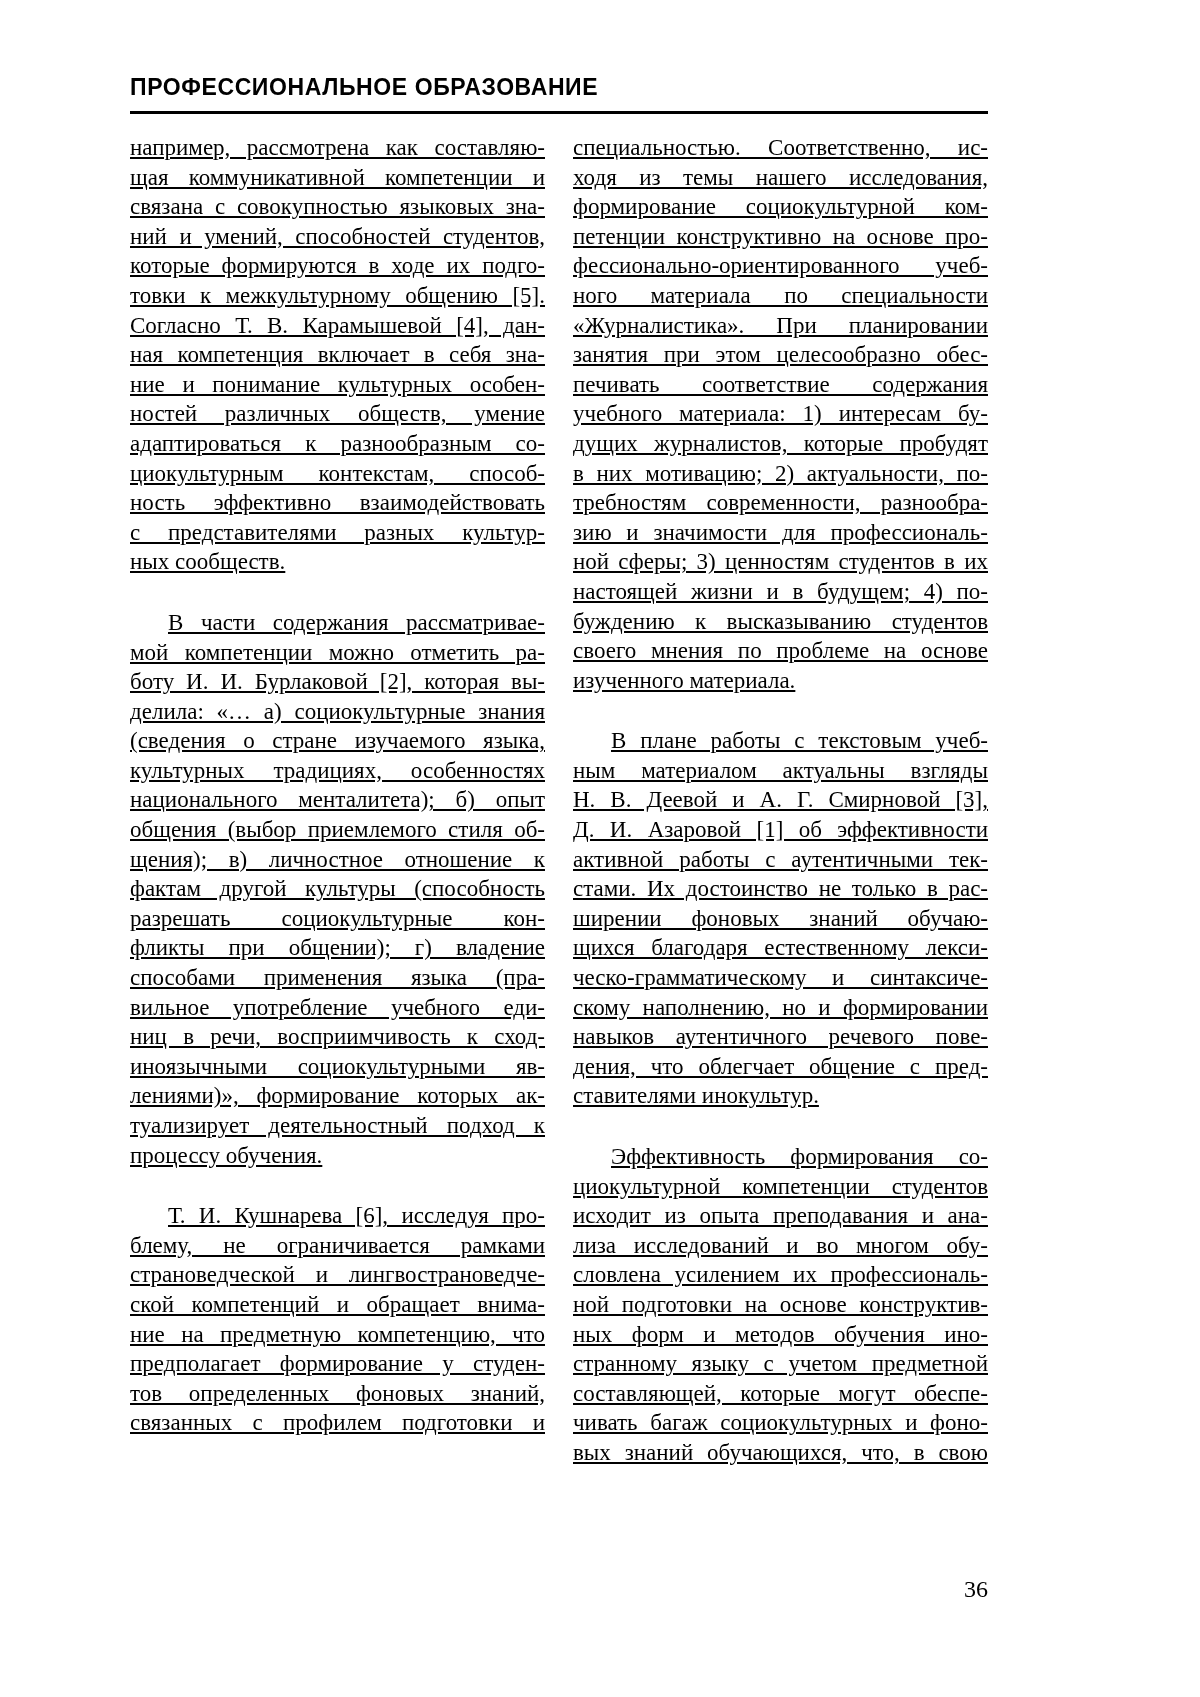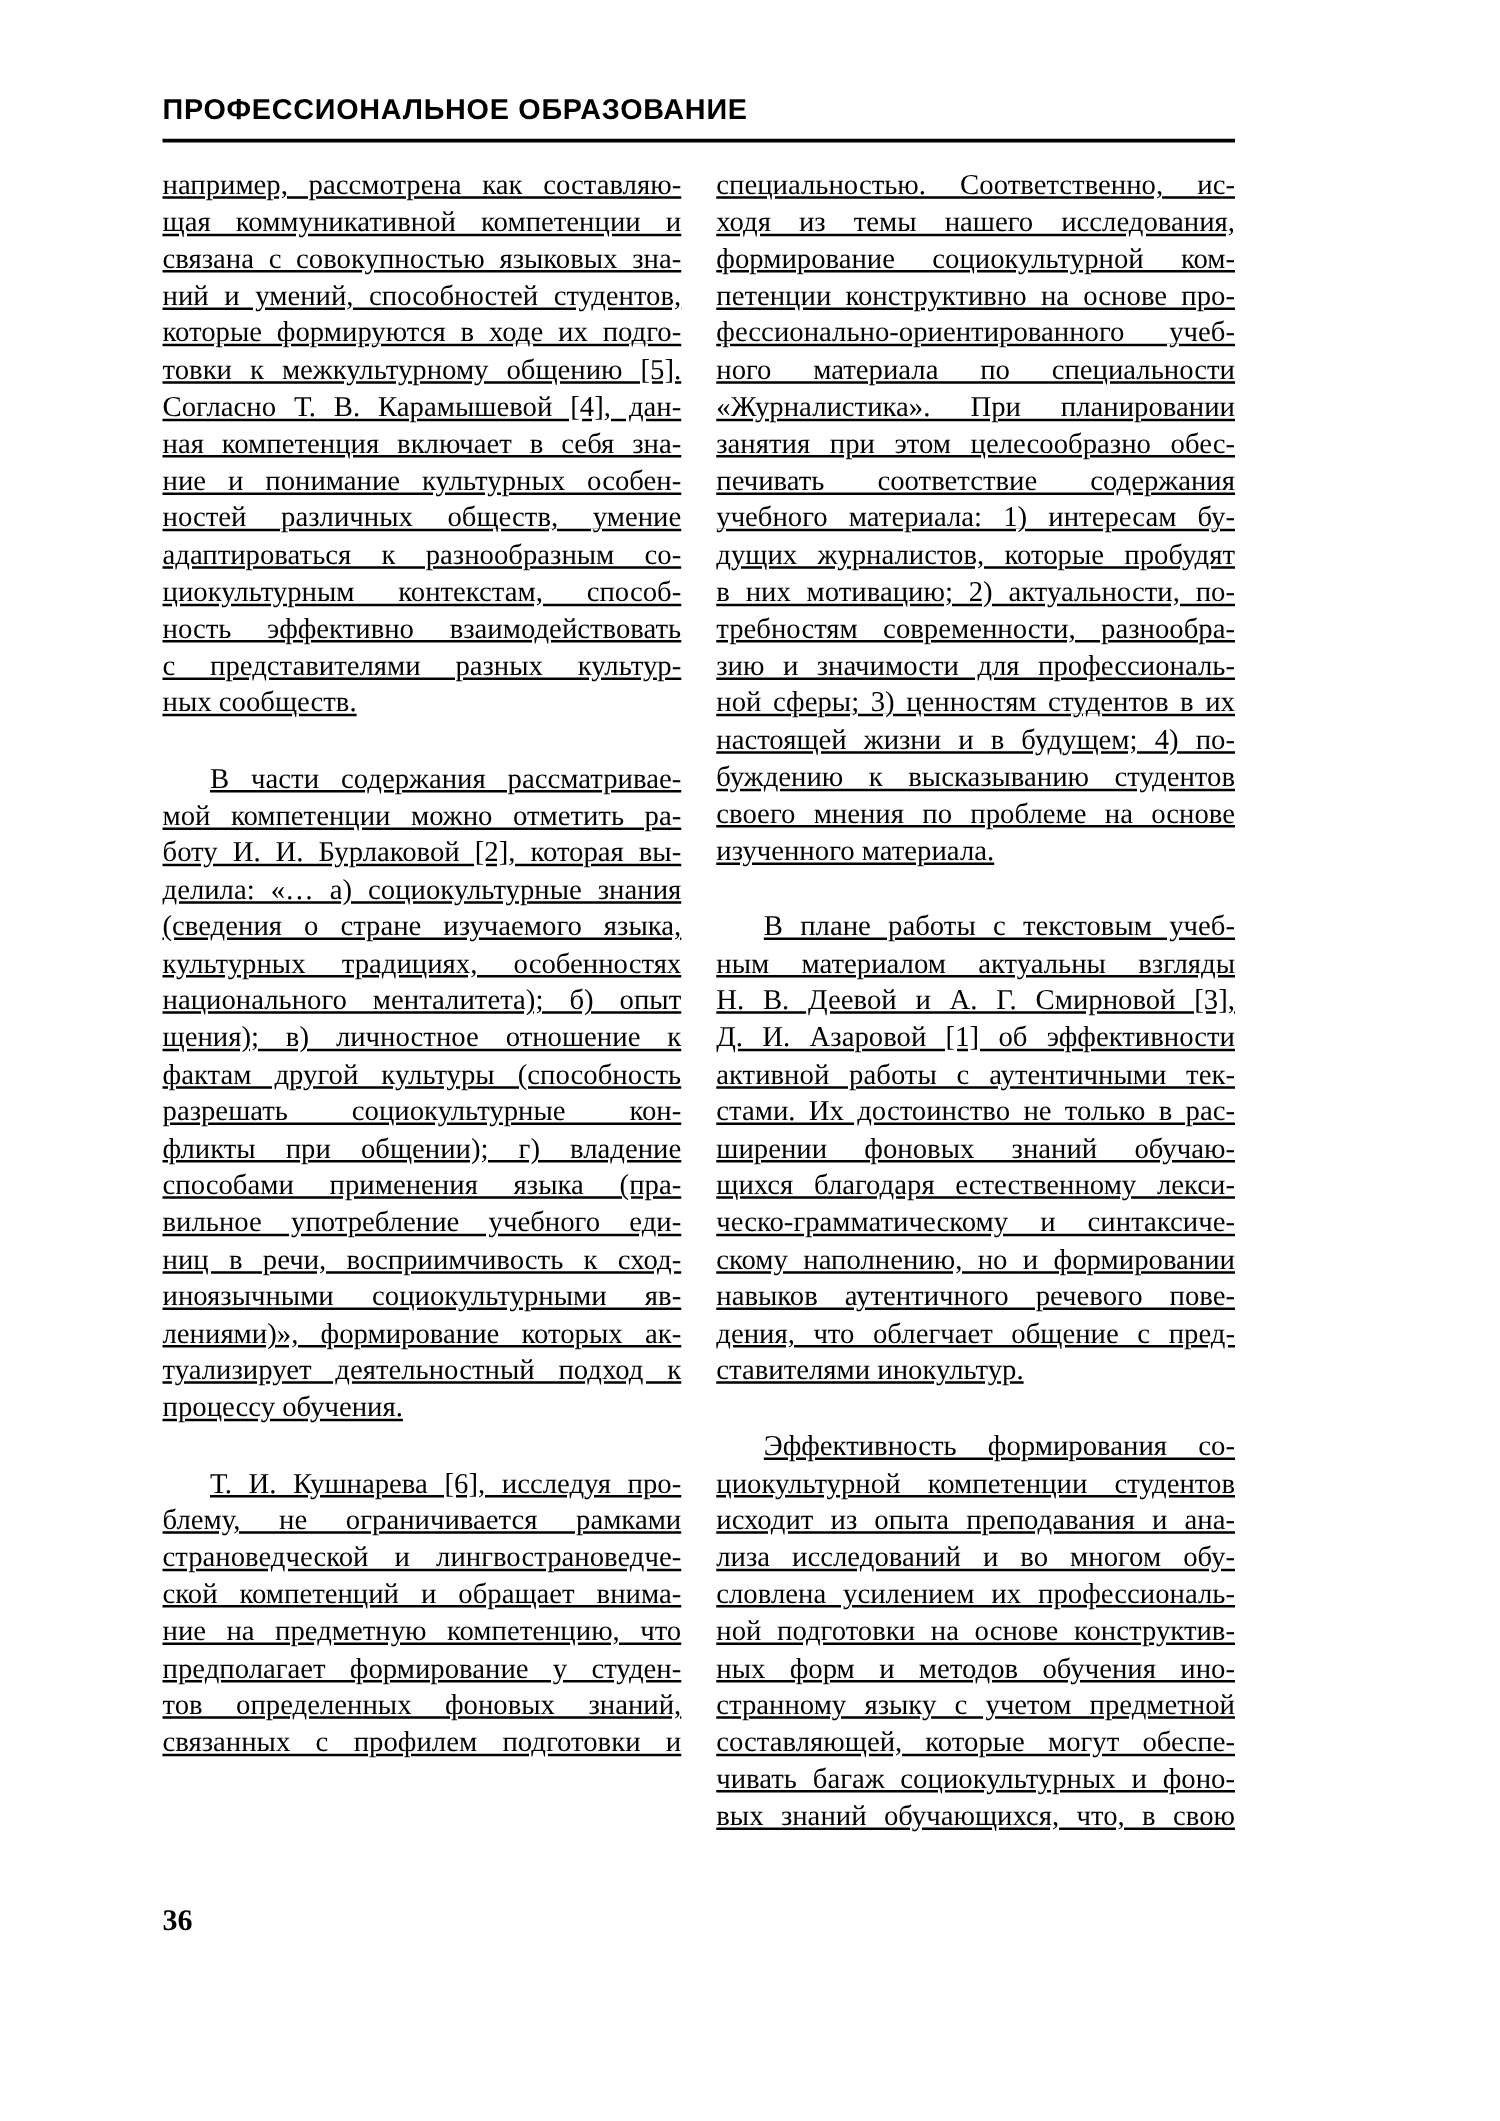--- a/index.html
+++ b/index.html
@@ -57,27 +57,26 @@
   }
   .line.para-end {
     text-align-last: left;
   }
   .line.indent {
     padding-left: 38px;
     margin-top: 31px;
   }
   .footer-page-number {
     position: absolute;
-    top: 1524px;
+    top: 1576px;
     left: 130px;
     width: 858px;
-    text-align: left;
+    text-align: right;
     font-size: 24px;
     color: #000000;
-    font-weight: bold;
   }
 </style>
 </head>
 <body>
 
 <div class="page">
   <div class="header-title">ПРОФЕССИОНАЛЬНОЕ ОБРАЗОВАНИЕ</div>
   <div class="header-rule"></div>
   <div class="columns">
     <div class="column" id="col-left">
@@ -96,20 +95,21 @@
         <div class="line">ность эффективно взаимодействовать</div>
         <div class="line">с представителями разных культур-</div>
         <div class="line para-end">ных сообществ.</div>
         <div class="line indent">В части содержания рассматривае-</div>
         <div class="line">мой компетенции можно отметить ра-</div>
         <div class="line">боту И. И. Бурлаковой [2], которая вы-</div>
         <div class="line">делила: «… а) социокультурные знания</div>
         <div class="line">(сведения о стране изучаемого языка,</div>
         <div class="line">культурных традициях, особенностях</div>
         <div class="line">национального менталитета); б) опыт</div>
+        <div class="line">общения (выбор приемлемого стиля об-</div>
         <div class="line">щения); в) личностное отношение к</div>
         <div class="line">фактам другой культуры (способность</div>
         <div class="line">разрешать социокультурные кон-</div>
         <div class="line">фликты при общении); г) владение</div>
         <div class="line">способами применения языка (пра-</div>
         <div class="line">вильное употребление учебного еди-</div>
         <div class="line">ниц в речи, восприимчивость к сход-</div>
         <div class="line">иноязычными социокультурными яв-</div>
         <div class="line">лениями)», формирование которых ак-</div>
         <div class="line">туализирует деятельностный подход к</div>

